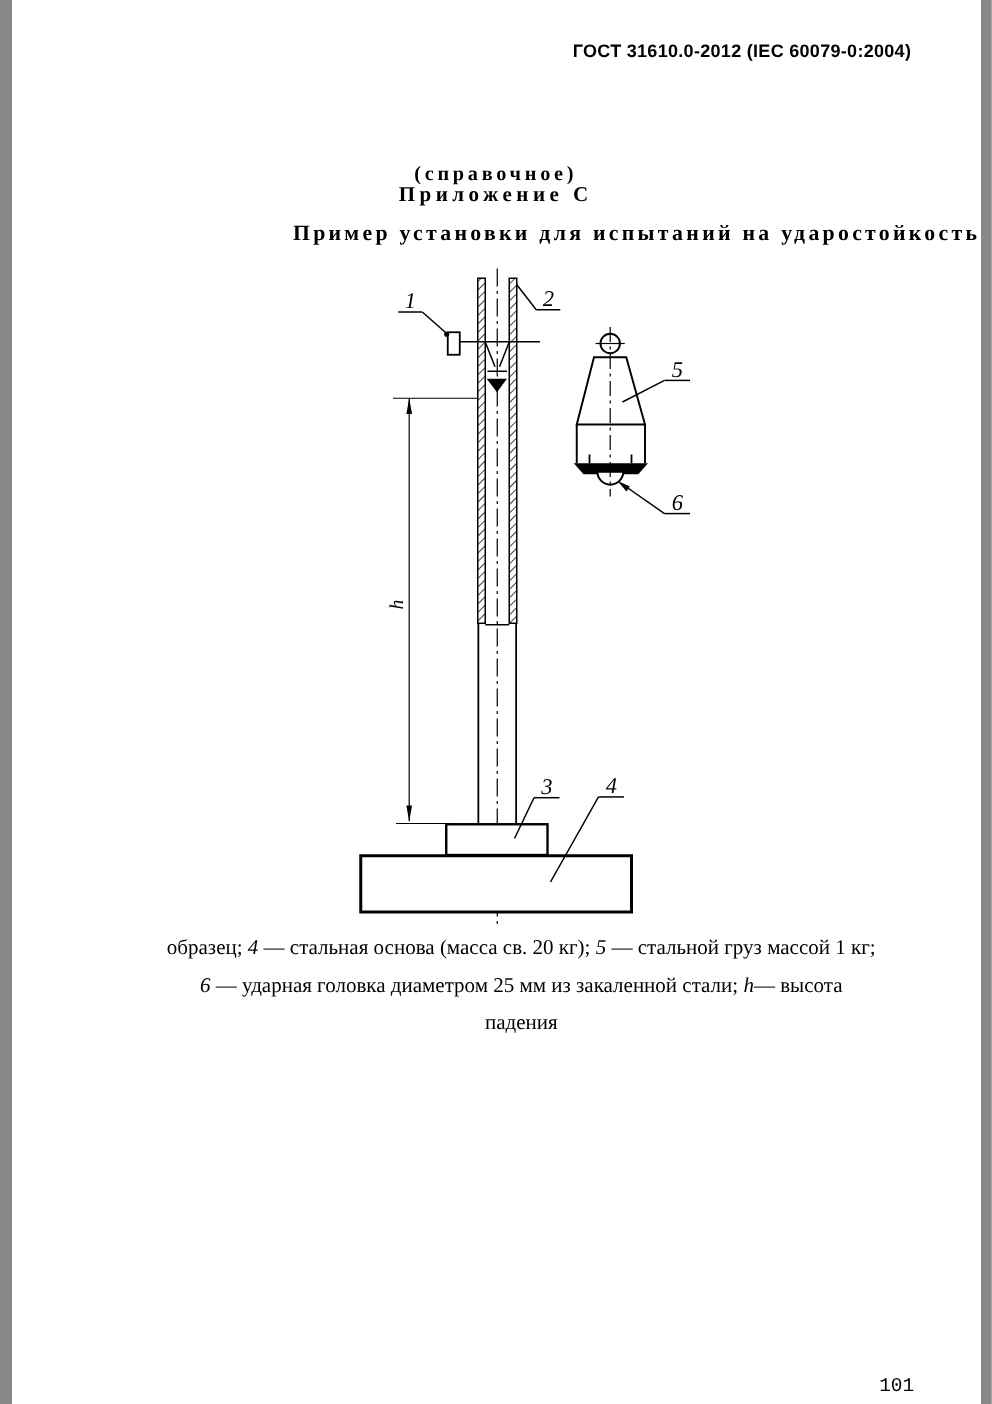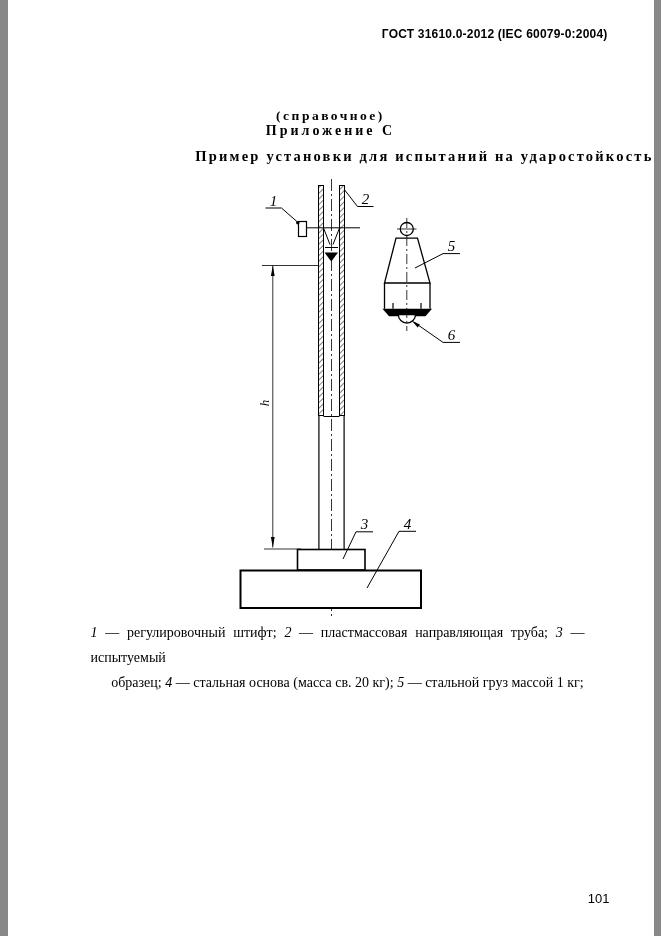--- a/index.html
+++ b/index.html
@@ -20,22 +20,22 @@
   .t3{position:absolute;top:148px;left:0;right:0;text-align:right;
       font-weight:bold;font-size:14.5px;letter-spacing:2.2px;}
   svg.drawing{position:absolute;left:0;top:0;width:661px;height:936px;}
   .legend{position:absolute;top:620px;left:83px;width:494px;
           font-size:14px;line-height:25px;}
   .legend .l1{text-align:justify;text-align-last:justify;}
   .legend .lc{text-align:center;margin-left:20px;}
   .it{font-style:italic;}
   .caption{position:absolute;top:696px;left:0;right:0;text-align:center;
            font-size:16px;}
-  .pageno{position:absolute;top:891px;right:44px;
-          font-family:Liberation Sans, sans-serif;font-size:13px;}
+  .pageno{position:absolute;top:916px;right:44px;
+          font-family:Liberation Mono, monospace;font-size:13px;}
   .svglabel{font-family:"Liberation Serif", serif;font-style:italic;font-size:15px;}
   .svgh{font-family:"Liberation Serif", serif;font-style:italic;font-size:13px;}
 </style>
 </head>
 <body>
 
 <div class="page">
 
   <div class="hdr">ГОСТ 31610.0-2012 (IEC 60079-0:2004)</div>
 
@@ -126,20 +126,20 @@
       <g>
         <text class="svglabel" x="443.5" y="340" text-anchor="middle" stroke="none" fill="#000">6</text>
         <line x1="435" y1="342.4" x2="452" y2="342.4"></line>
         <line x1="435" y1="342.4" x2="406.5" y2="322.5"></line>
         <polygon points="403.5,320.5 411.9,324.4 409.7,327.6" fill="#000" stroke="none"></polygon>
       </g>
     </g>
   </svg>
 
   <div class="legend">
-    <div class="l1"><span class="it">1</span><span> — регулировочный штифт; </span><span class="it">2</span><span> — пластмассовая направляющая труба; </span><span class="it">3</span><span> — испытуемый</span></div>
     <div class="lc"><span>образец; </span><span class="it">4</span><span> — стальная основа (масса св. 20 кг); </span><span class="it">5</span><span> — стальной груз массой 1 кг;</span></div>
+    <div class="lc"><span class="it">6</span><span> — ударная головка диаметром 25 мм из закаленной стали; </span><span class="it">h</span><span>— высота падения</span></div>
   </div>
 
 
   <div class="pageno">101</div>
 
 </div>
 
 </body></html>

